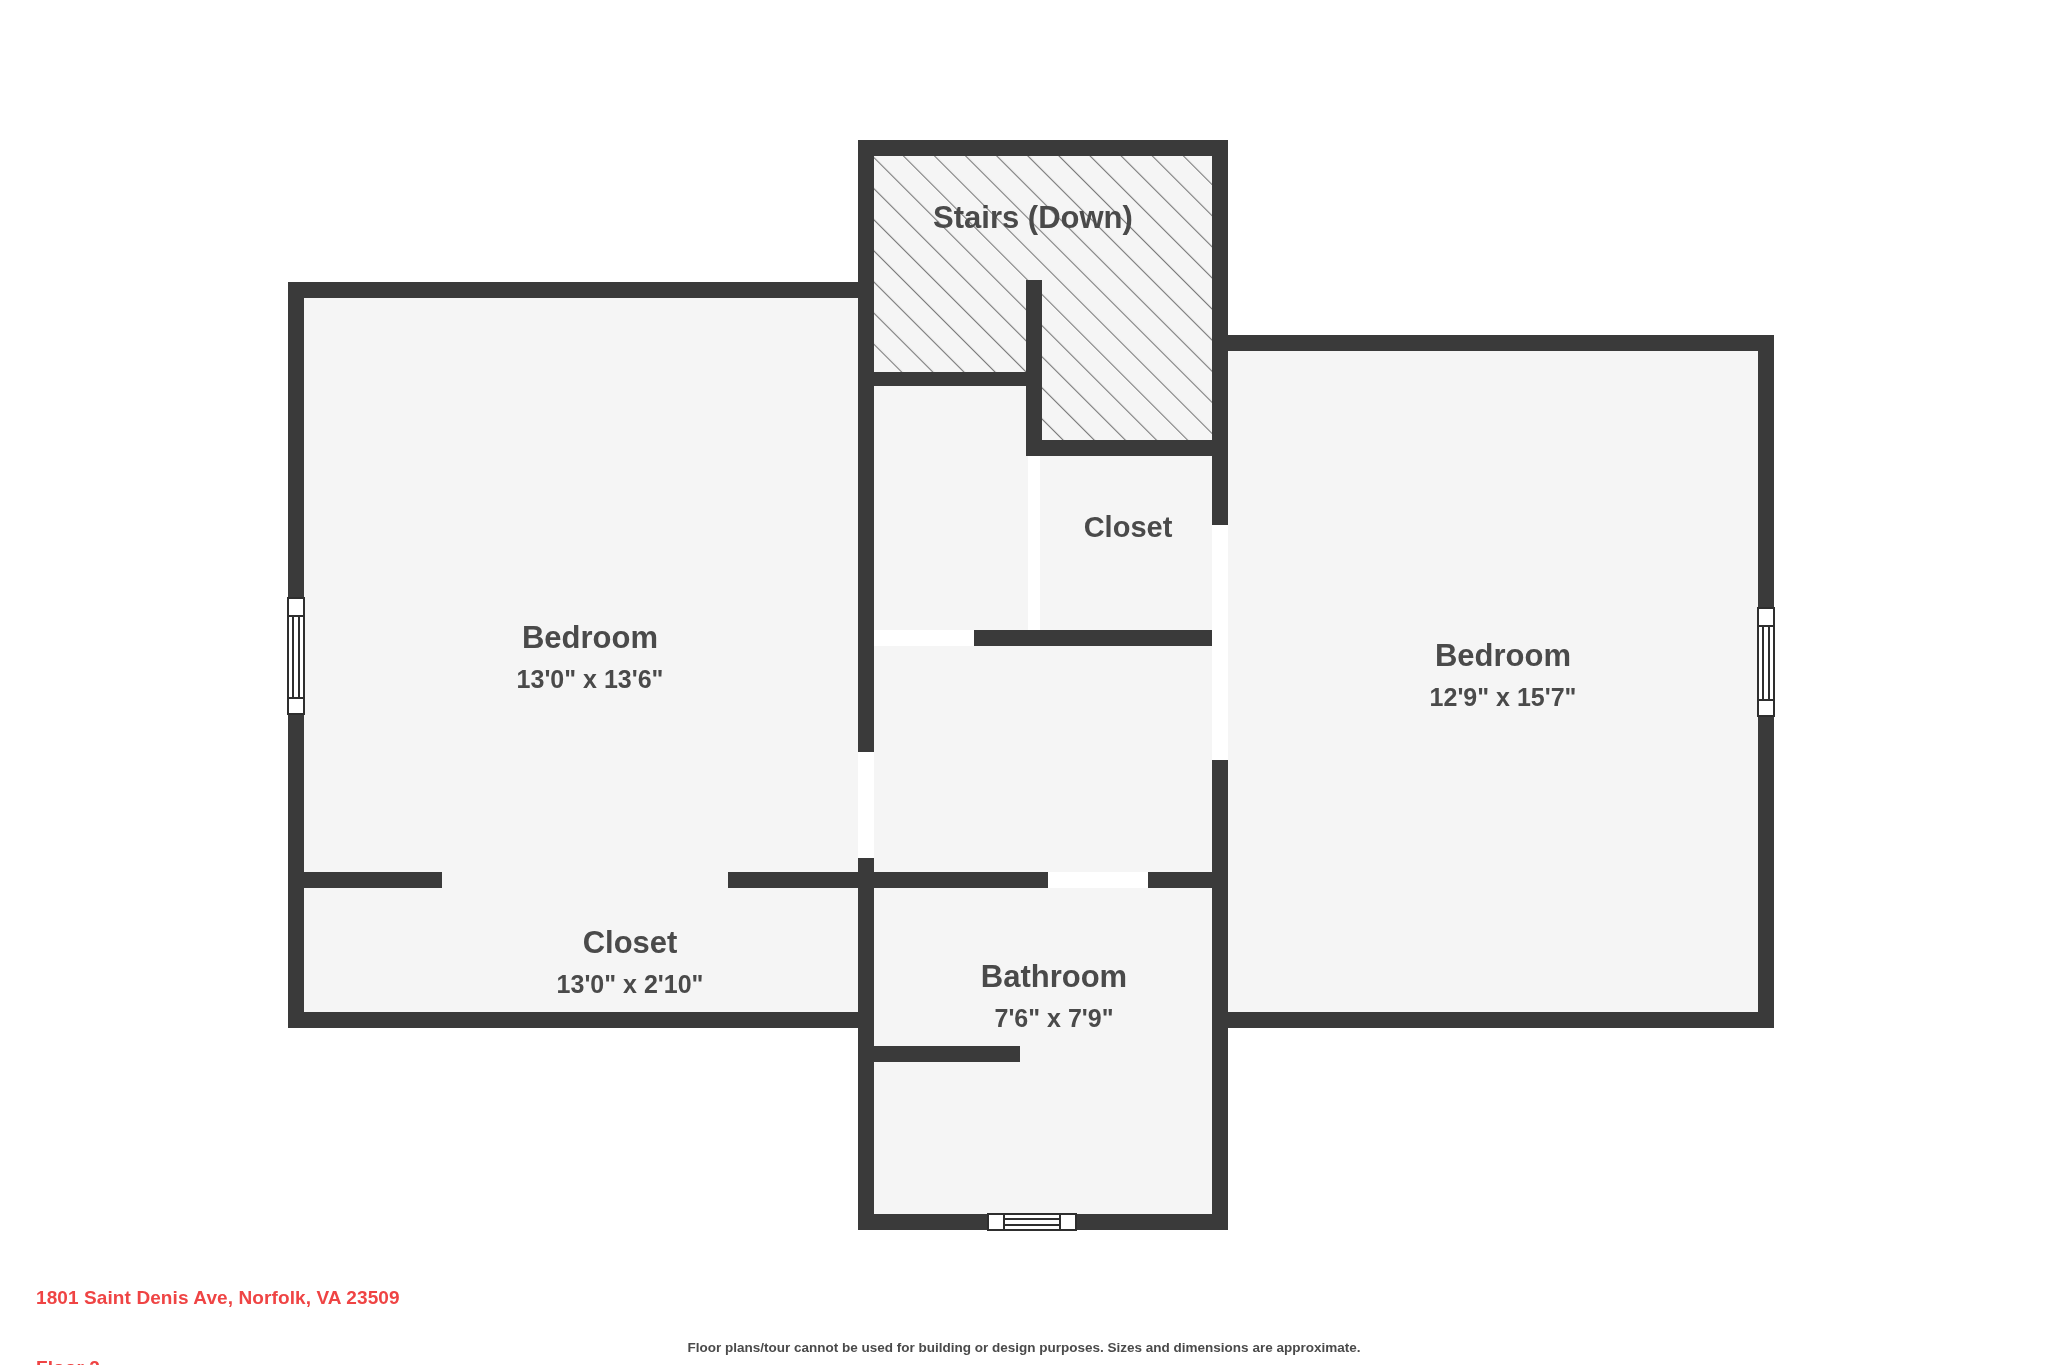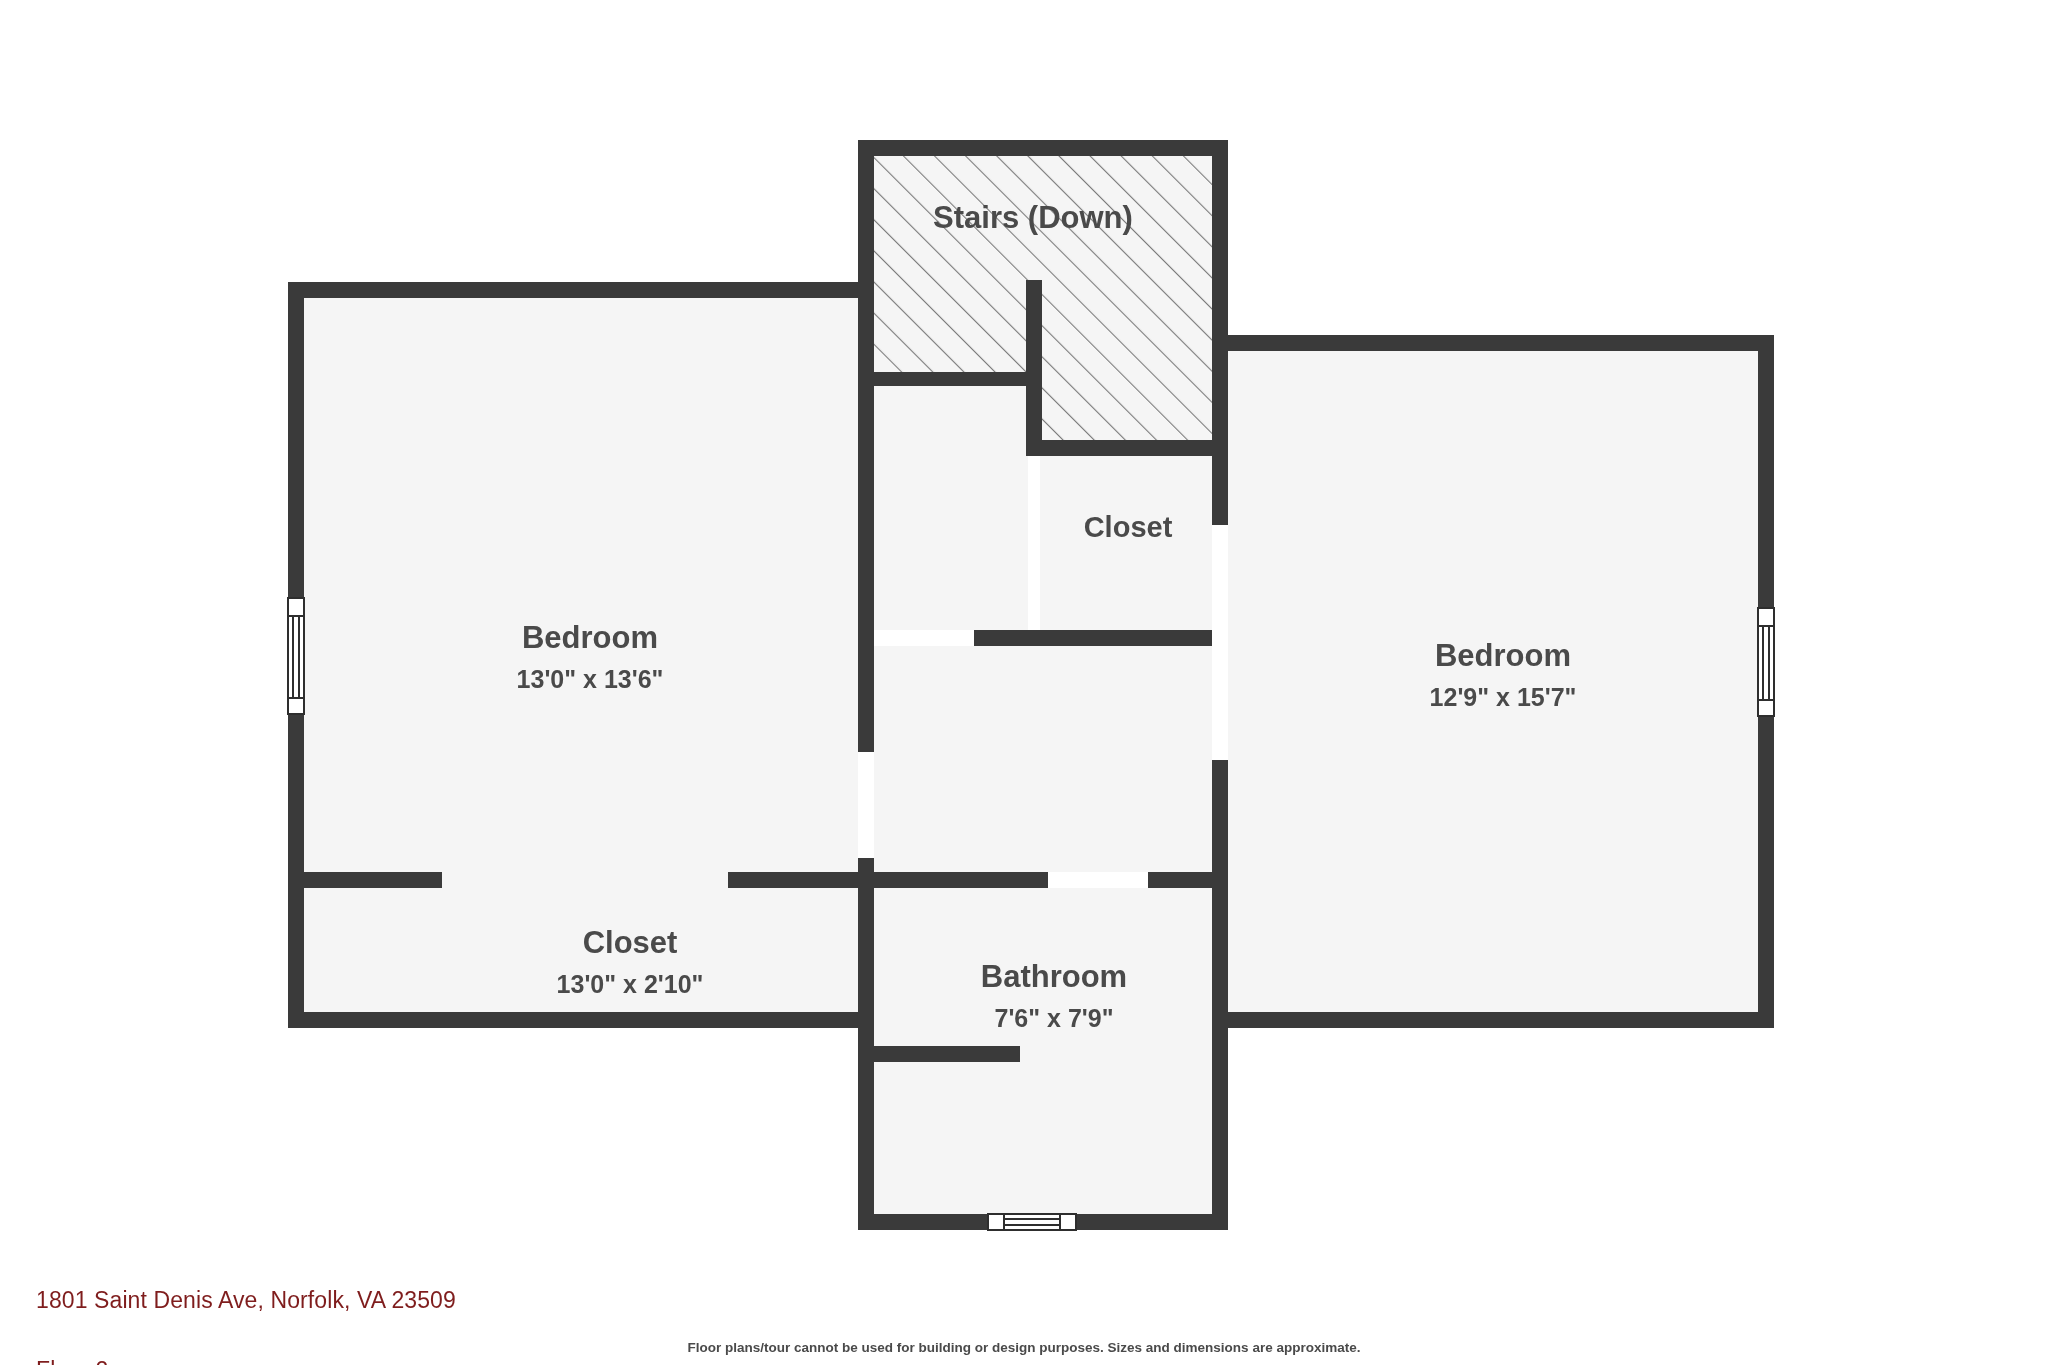--- a/index.html
+++ b/index.html
@@ -15,23 +15,23 @@
   #plan-stage{
     position:absolute;
     left:0;top:0;
     width:2048px;height:1365px;
   }
   #plan-svg{display:block;width:2048px;height:1365px;}
 
   .footer-left{
     position:absolute;
     left:36px;
-    font-weight:normal;
-    font-size:23px;
-    color:#7f1d1d;
+    font-weight:bold;
+    font-size:19px;
+    color:#ef4444;
     letter-spacing:0.1px;
     white-space:nowrap;
   }
   #address-line{top:1287px;}
   #floor-line{top:1357px;}
 
   #disclaimer{
     position:absolute;
     left:50%;
     transform:translateX(-50%);

